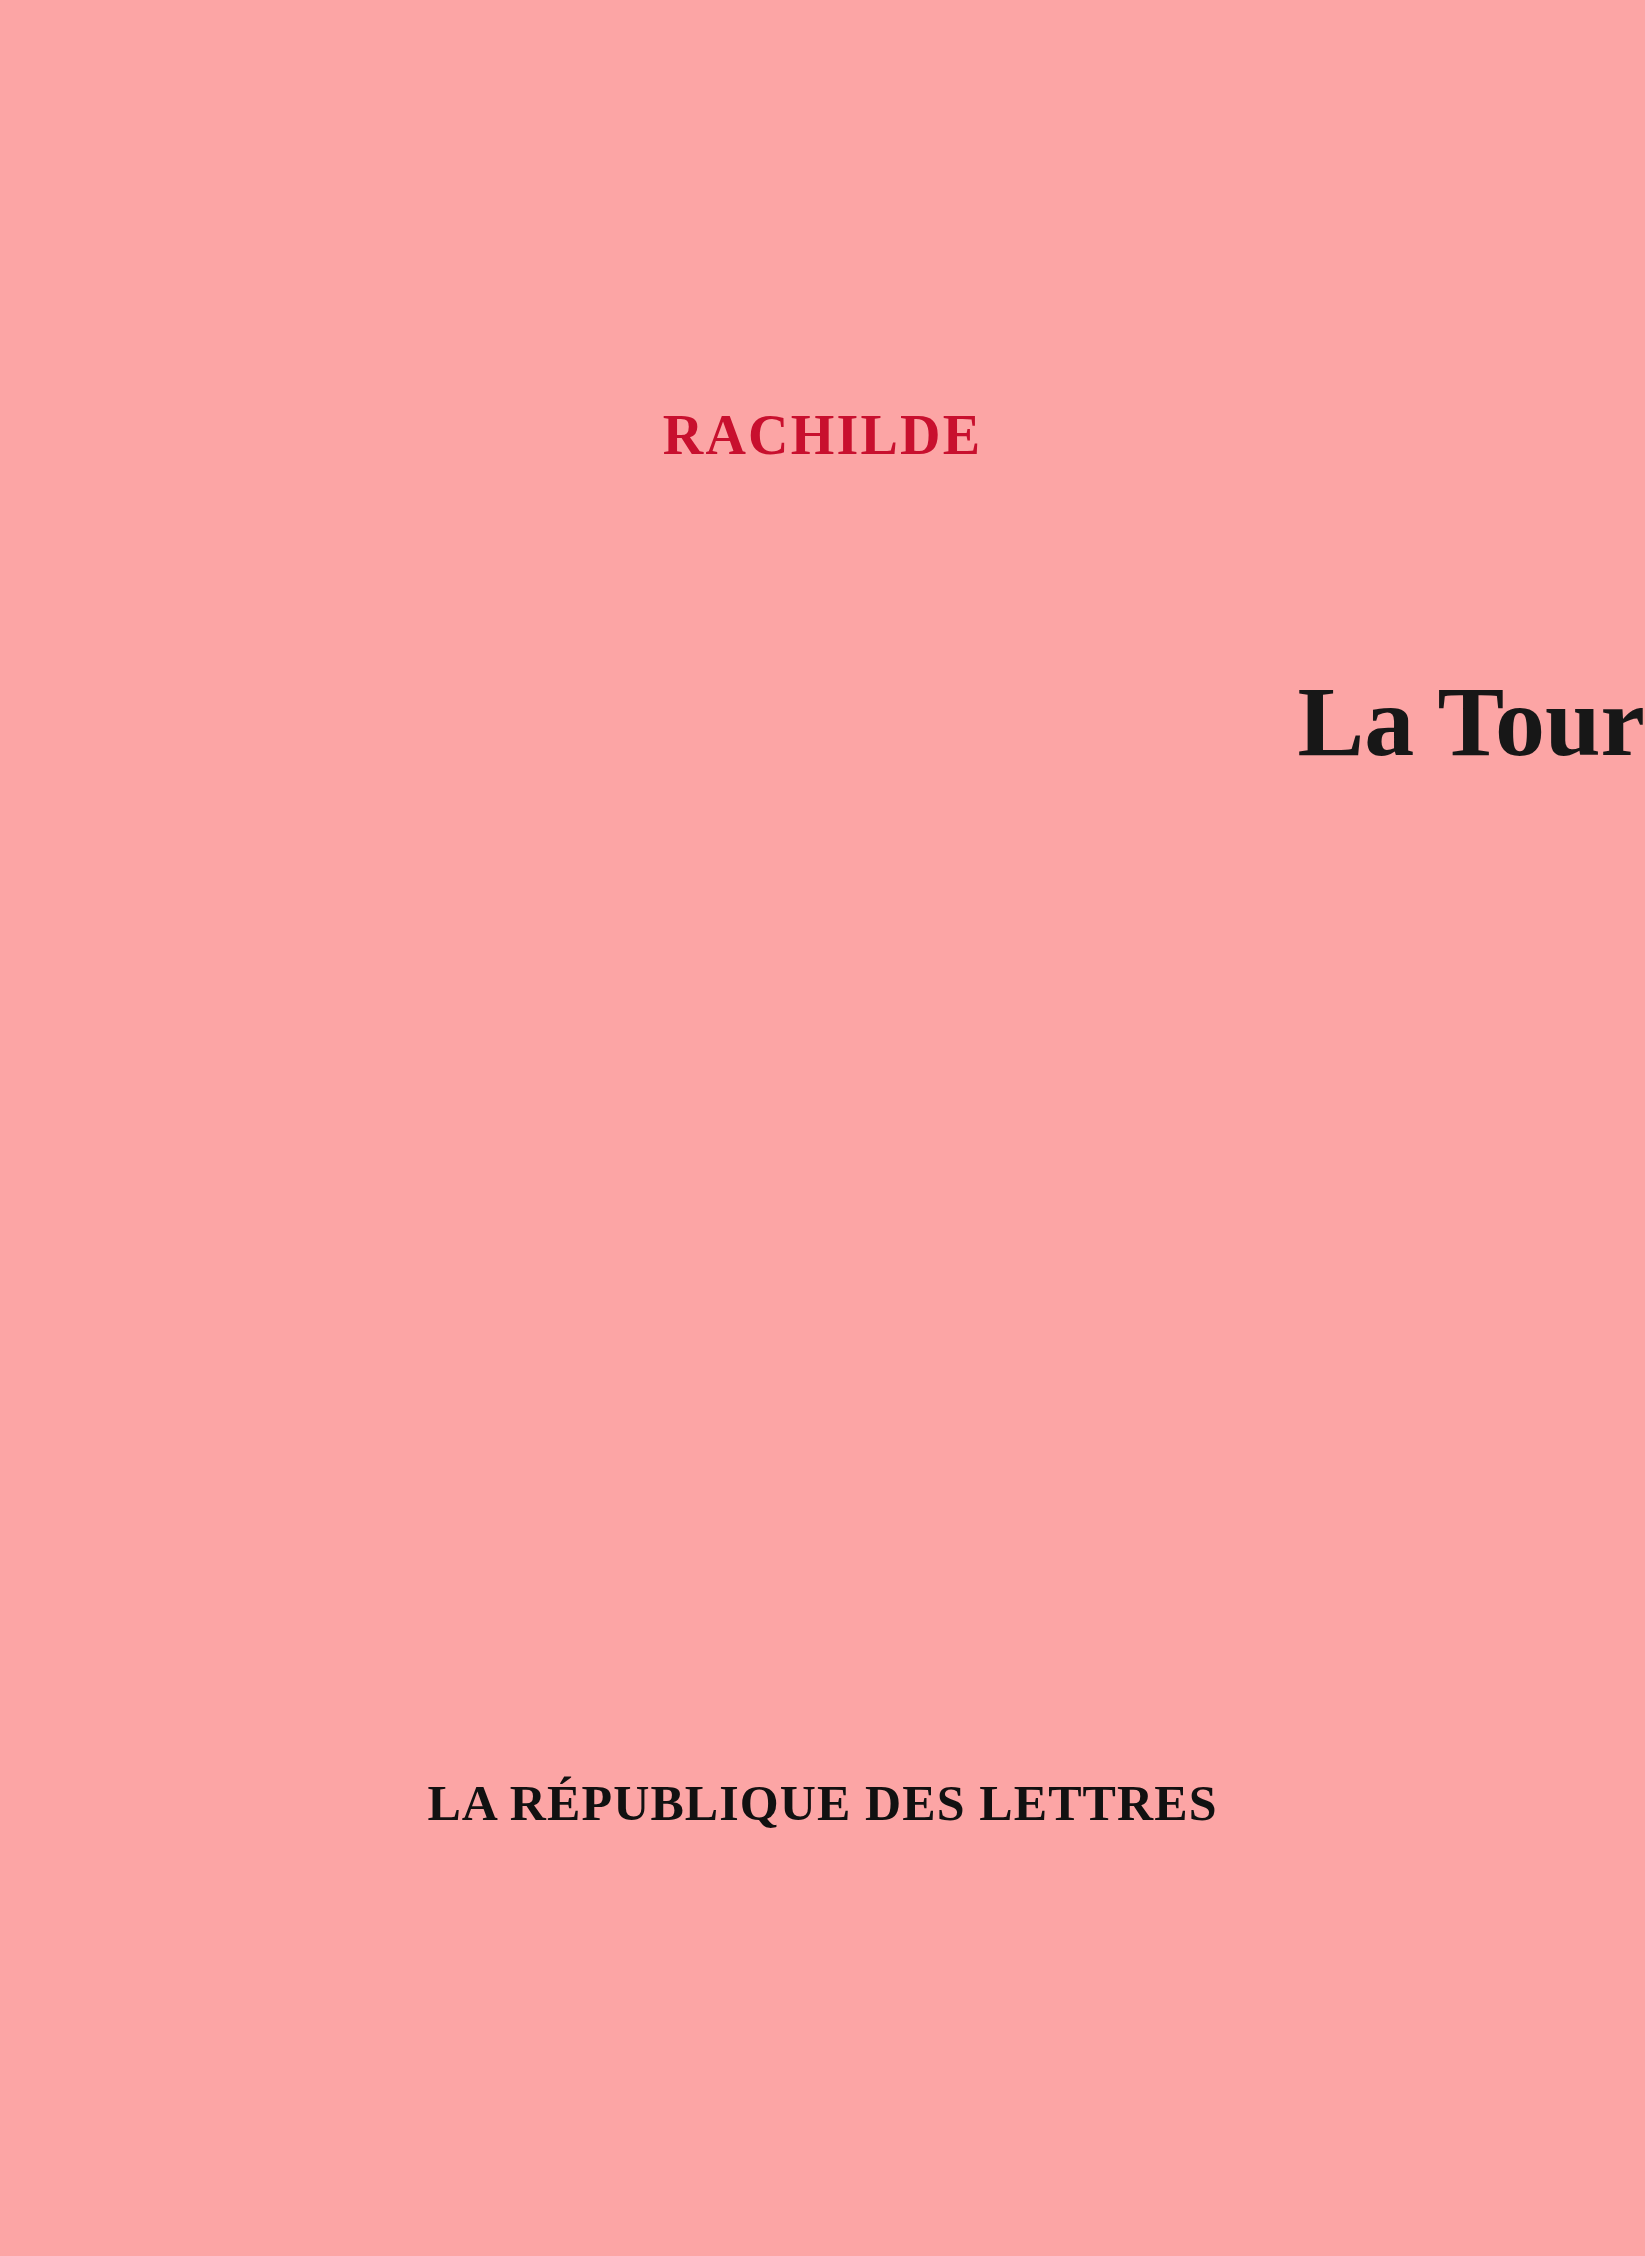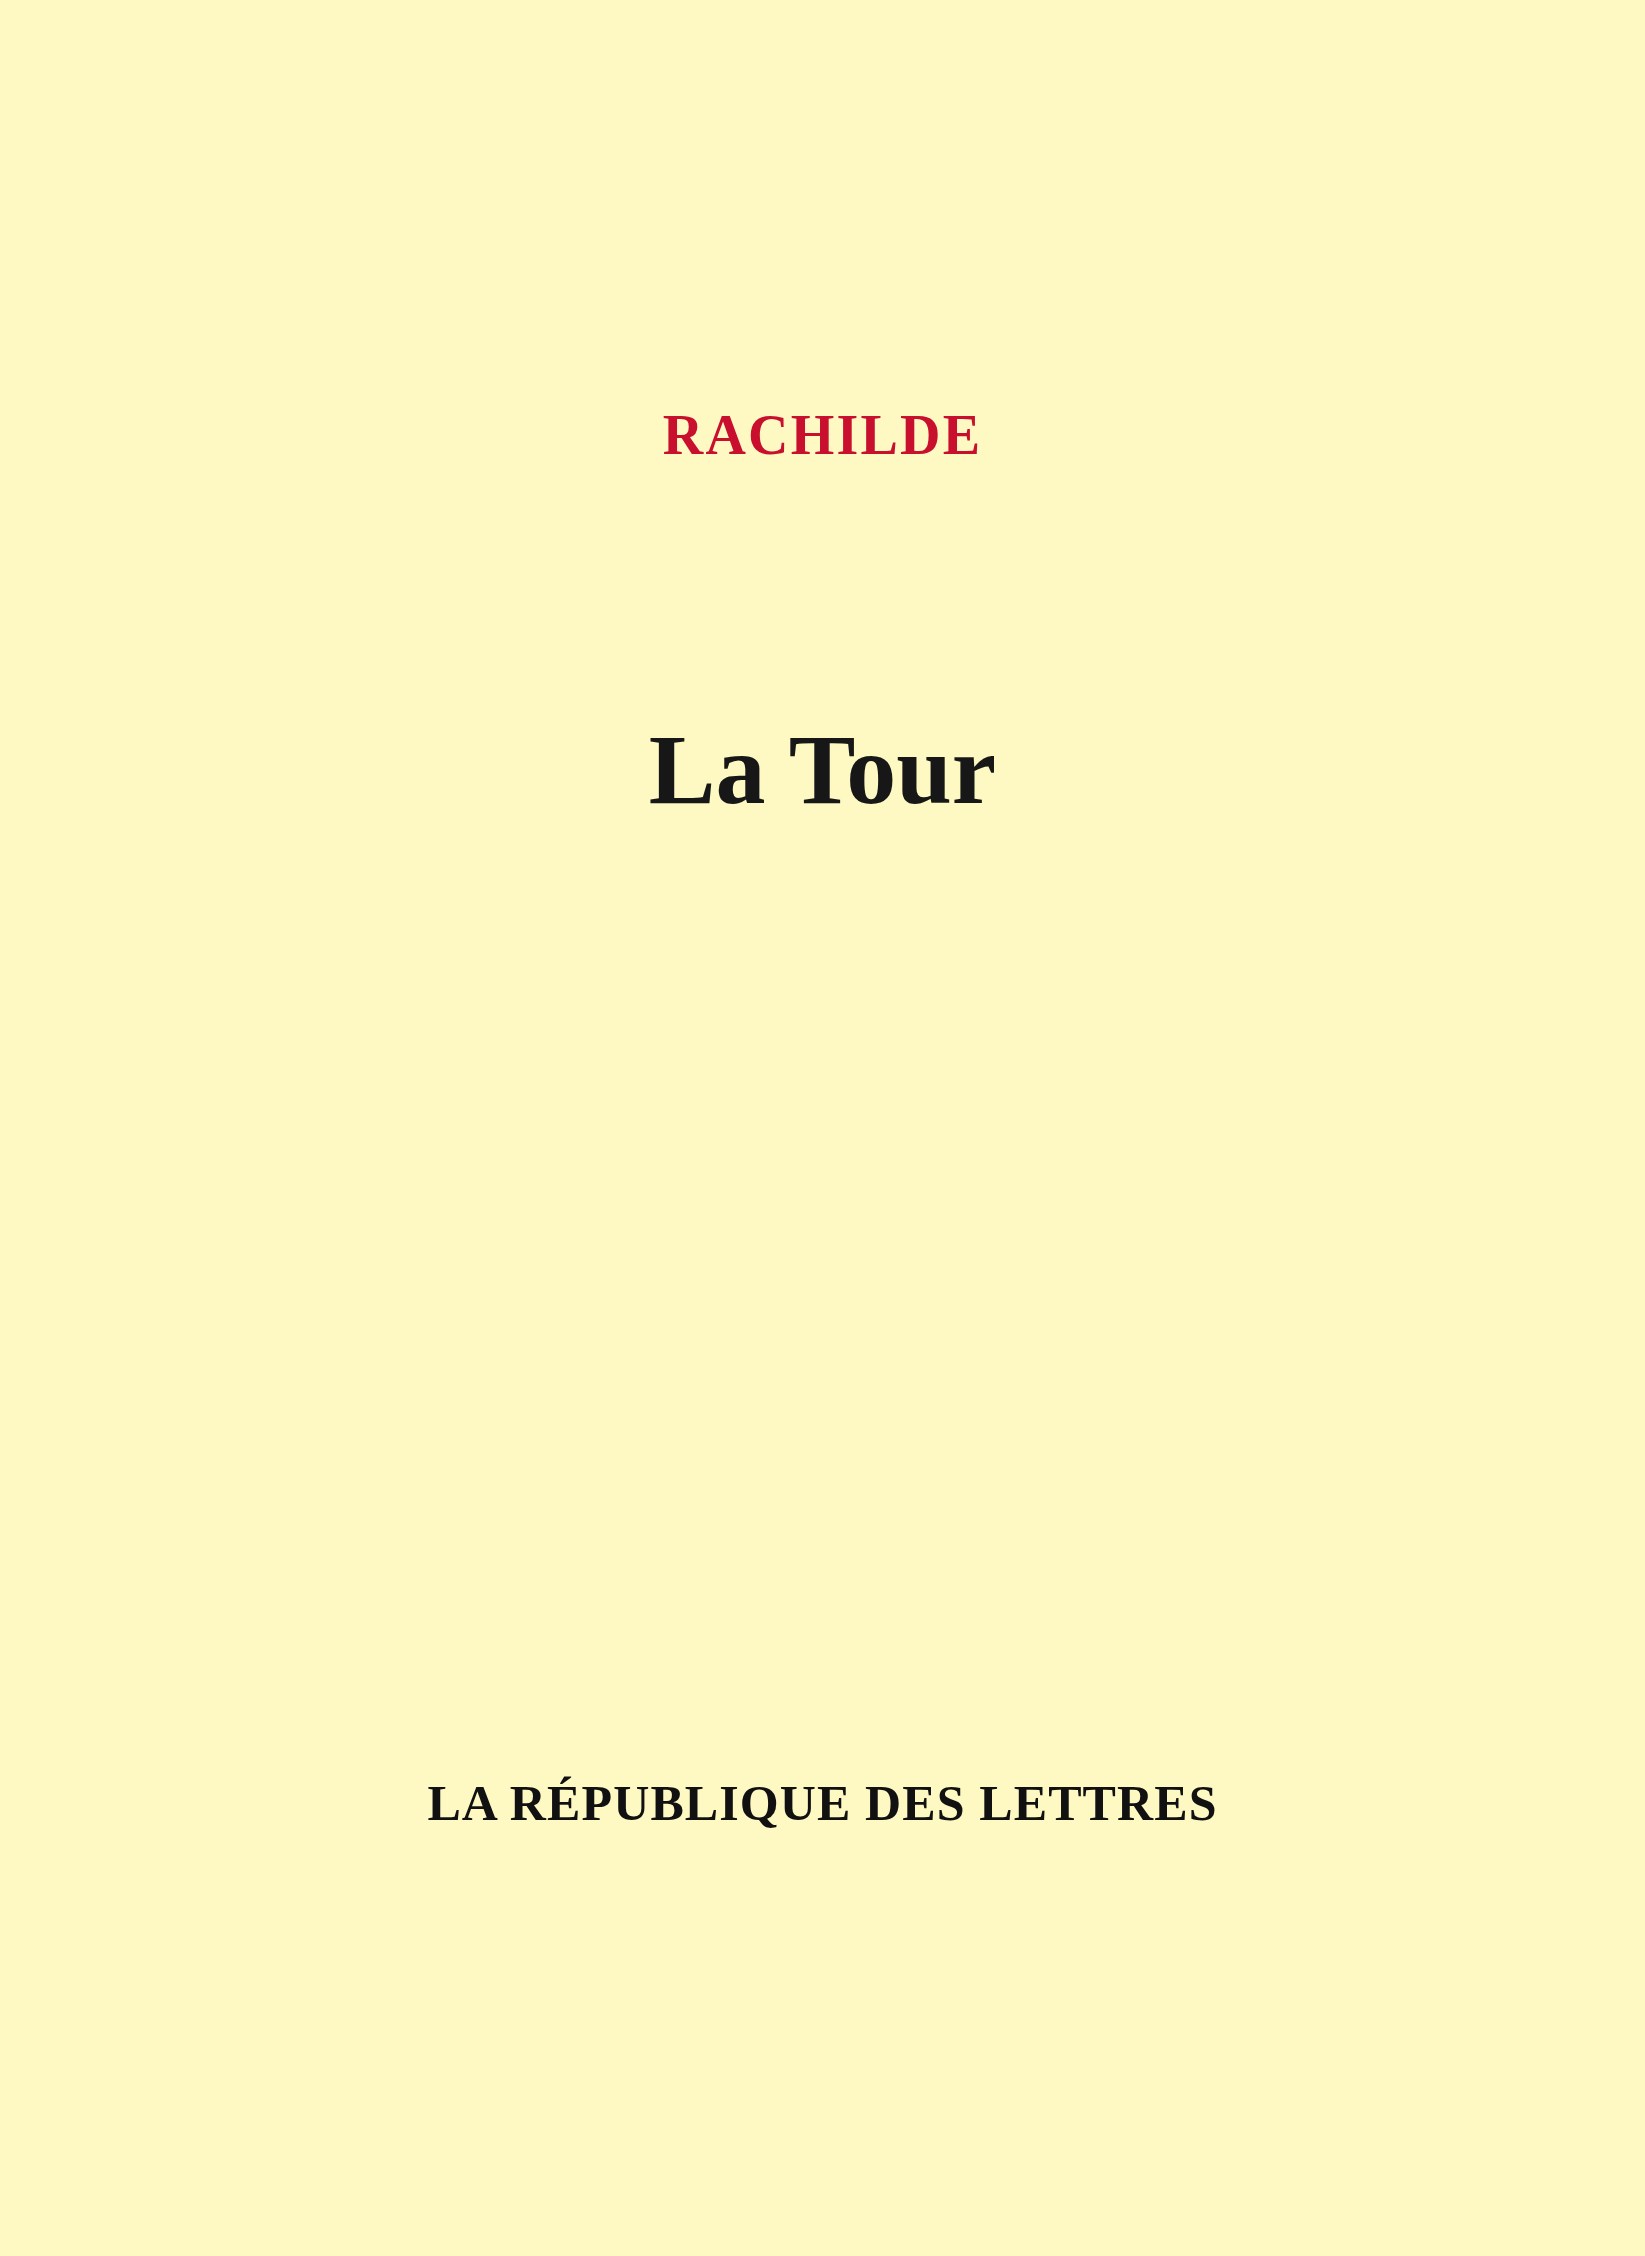--- a/index.html
+++ b/index.html
@@ -12,21 +12,21 @@
     height: 2257px;
     position: relative;
     font-family: "Liberation Serif", "DejaVu Serif", serif;
     color: #1a1a1a;
     overflow: hidden;
   }
 
   .page {
     position: absolute;
     inset: 0;
-    background: #fef9c3;
+    background: #fca5a5;
   }
 
   
   .author {
     position: absolute;
     top: 407px;
     left: 0;
     width: 100%;
     text-align: center;
     font-family: "Liberation Serif", "DejaVu Serif", serif;
@@ -36,22 +36,21 @@
     color: #c8102e;
     line-height: 1;
   }
 
   
   .title-block {
     position: absolute;
     top: 663px;
     left: 0;
     width: 100%;
-    text-align: center;
-    margin-top: 48px;
+    text-align: right;
   }
   .title-line {
     font-family: "Liberation Serif", "DejaVu Serif", serif;
     font-size: 100px;
     font-weight: 700;
     color: #171717;
     line-height: 1.18;
     letter-spacing: 0px;
   }
 

